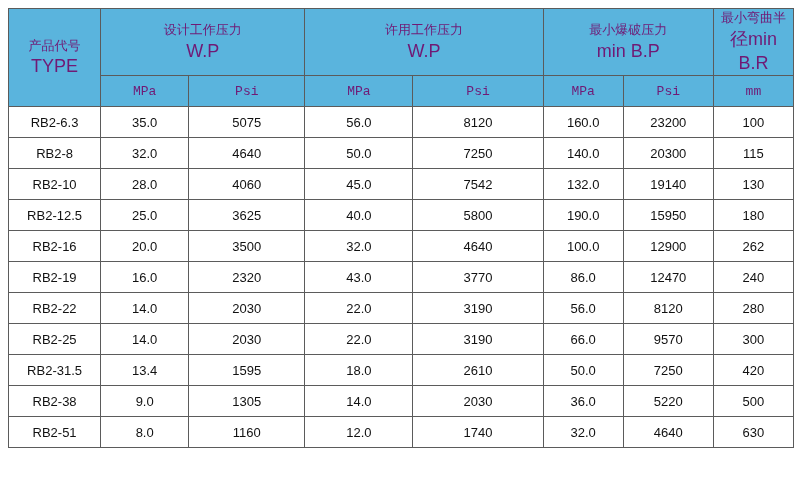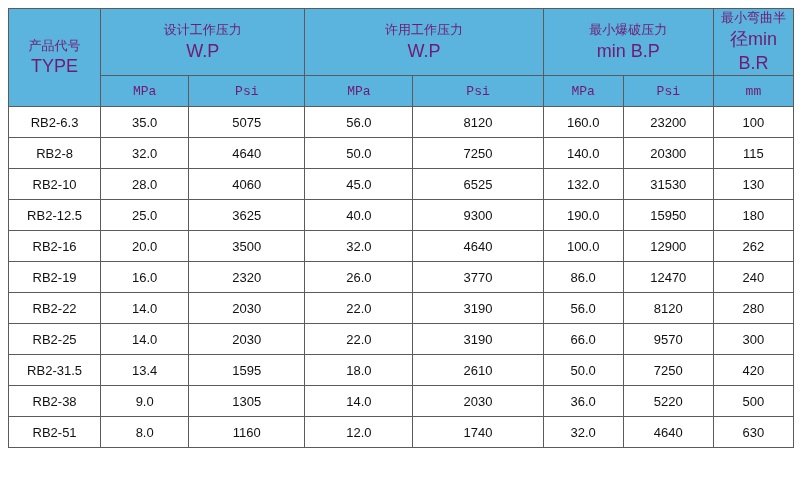--- a/index.html
+++ b/index.html
@@ -136,50 +136,50 @@
         <td>7250</td>
         <td>140.0</td>
         <td>20300</td>
         <td>115</td>
       </tr>
       <tr>
         <td class="type-cell">RB2-10</td>
         <td>28.0</td>
         <td>4060</td>
         <td>45.0</td>
-        <td>6525</td>
+        <td>7542</td>
         <td>132.0</td>
-        <td>31530</td>
+        <td>19140</td>
         <td>130</td>
       </tr>
       <tr>
         <td class="type-cell">RB2-12.5</td>
         <td>25.0</td>
         <td>3625</td>
         <td>40.0</td>
-        <td>9300</td>
+        <td>5800</td>
         <td>190.0</td>
         <td>15950</td>
         <td>180</td>
       </tr>
       <tr>
         <td class="type-cell">RB2-16</td>
         <td>20.0</td>
         <td>3500</td>
         <td>32.0</td>
         <td>4640</td>
         <td>100.0</td>
         <td>12900</td>
         <td>262</td>
       </tr>
       <tr>
         <td class="type-cell">RB2-19</td>
         <td>16.0</td>
         <td>2320</td>
-        <td>26.0</td>
+        <td>43.0</td>
         <td>3770</td>
         <td>86.0</td>
         <td>12470</td>
         <td>240</td>
       </tr>
       <tr>
         <td class="type-cell">RB2-22</td>
         <td>14.0</td>
         <td>2030</td>
         <td>22.0</td>

